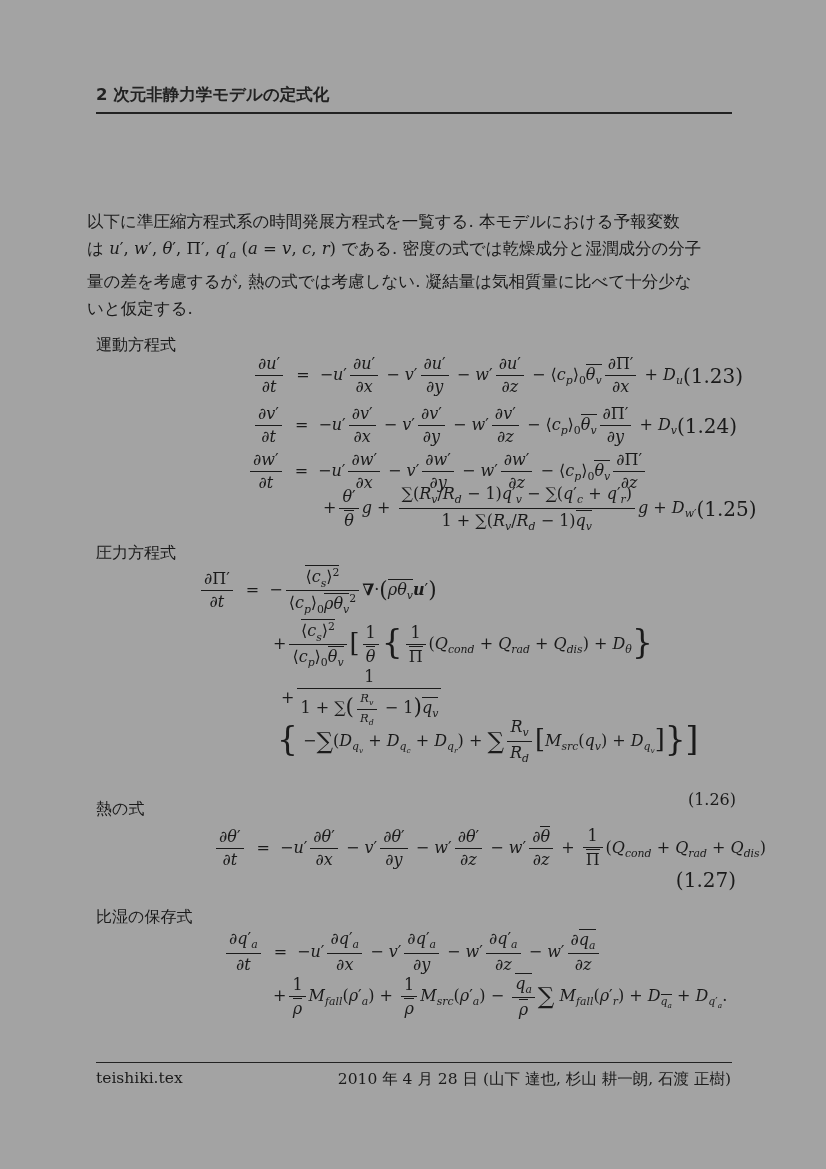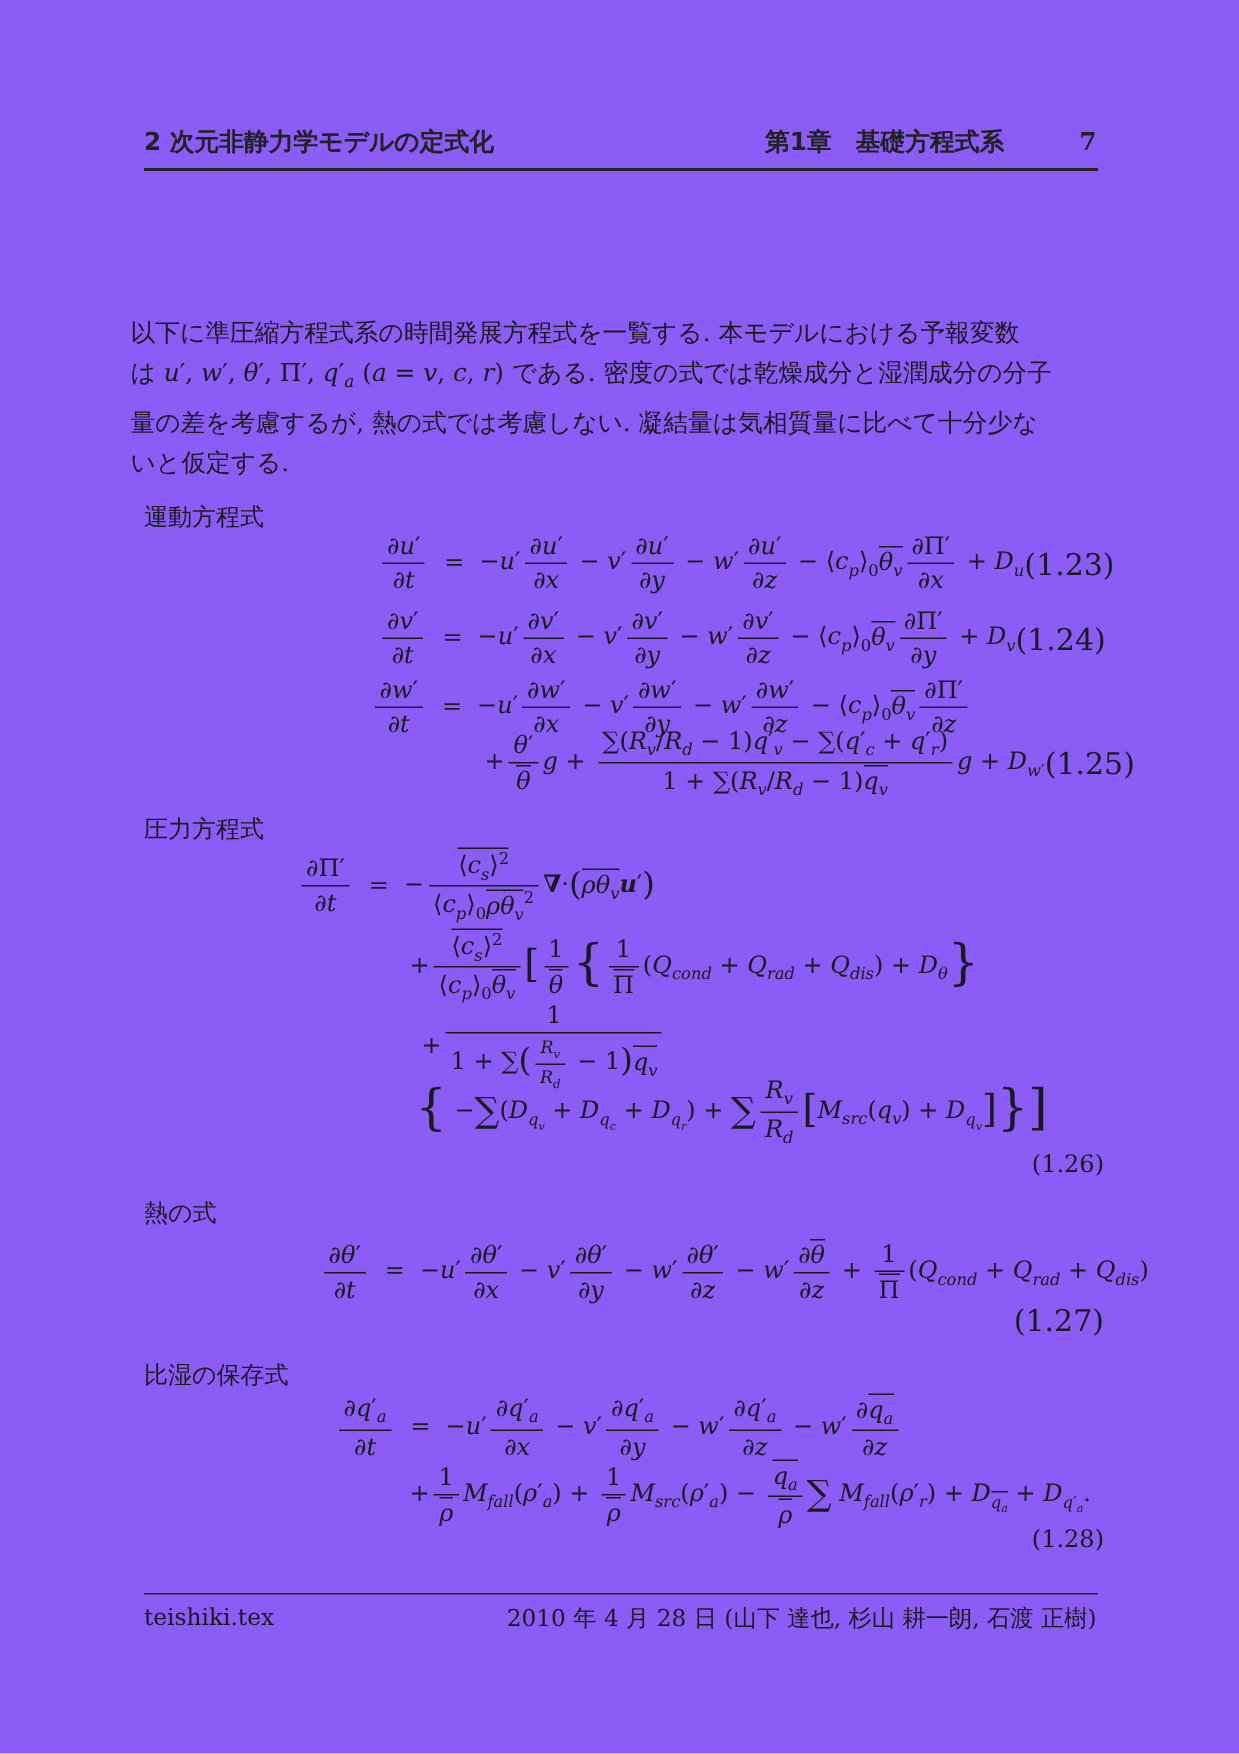--- a/index.html
+++ b/index.html
@@ -1,34 +1,34 @@
 <!DOCTYPE html>
 <html><head>
 <meta charset="utf-8">
 <style>
   html,body{margin:0;padding:0;background:#ffffff;}
-  .page{position:relative;width:826px;height:1169px;background:#8b5cf6;color:#111;
+  .page{position:relative;width:826px;height:1169px;background:#a3a3a3;color:#111;
         font-family:"DejaVu Serif","Liberation Serif",serif;overflow:hidden;}
   .abs{position:absolute;}
   
   .hdr{font-family:"DejaVu Sans","Liberation Sans",sans-serif;font-weight:bold;
        font-size:16.5px;color:#222;white-space:nowrap;}
   .hdr .num{font-family:"DejaVu Serif",serif;}
   .rule{height:2px;background:#222;}
   .rule.thin{height:1px;}
   
   .para{font-size:16.5px;line-height:27px;color:#1a1a1a;text-align:justify;width:640px;}
   .sechead{font-family:"DejaVu Sans","Liberation Sans",sans-serif;font-weight:normal;
            font-size:16px;color:#1a1a1a;}
   
   .eqline{left:96px;width:640px;display:flex;align-items:center;font-size:16px;
           white-space:nowrap;color:#1a1a1a;}
   .ebody{display:inline-block;}
   .enum{margin-left:auto;font-size:20px;}
-  .numline{left:96px;width:640px;text-align:right;font-size:16px;color:#1a1a1a;}
+  .numline{left:96px;width:640px;text-align:right;font-size:16px;color:#1a1a1a;margin-top:24px;}
   
   .fr{display:inline-block;vertical-align:middle;text-align:center;margin:0 3px;}
   .fr .fn,.fr .fd{display:block;padding:1px 3px;line-height:1.25;}
   .fr .fd{border-top:1px solid #1a1a1a;}
   .ov{display:inline-block;border-top:1px solid #1a1a1a;padding-top:1px;line-height:1.1;}
   sub{font-size:68%;} sup{font-size:68%;}
   .rel{margin:0 10px;}
   .lg{font-size:1.35em;line-height:0;vertical-align:-0.08em;}
   .md{font-size:1.6em;line-height:0;vertical-align:-0.1em;}
   .LG{font-size:2.05em;line-height:0;vertical-align:-0.12em;font-weight:300;}
@@ -38,23 +38,20 @@
   b i,i b{font-weight:bold;}
   
   .foot{font-size:15.5px;color:#1a1a1a;white-space:nowrap;}
 </style>
 </head>
 <body>
 
 <div class="page">
 
   <div class="abs hdr" style="top:84px;left:96px;">2 次元非静力学モデルの定式化</div>
-  <div class="abs hdr" style="top:84px;right:95px;">
-    <span>第1章</span><span style="display:inline-block;width:16px;"></span><span>基礎方程式系</span><span style="display:inline-block;width:50px;"></span><span class="num">7</span>
-  </div>
   <div class="abs rule" style="top:112px;left:96px;width:636px;"></div>
 
   <div class="abs para" style="top:208px;left:87px;">以下に準圧縮方程式系の時間発展方程式を一覧する. 本モデルにおける予報変数<br>は <i>u</i>′, <i>w</i>′, <i>θ</i>′, Π′, <i>q</i>′<sub><i>a</i></sub> (<i>a</i> = <i>v</i>, <i>c</i>, <i>r</i>) である. 密度の式では乾燥成分と湿潤成分の分子<br>量の差を考慮するが, 熱の式では考慮しない. 凝結量は気相質量に比べて十分少な<br>いと仮定する.</div>
 
   <div class="abs sechead" style="top:335px;left:96px;">運動方程式</div>
   <div class="abs eqline" style="top:353px;">
     <span class="ebody" style="padding-left:156px;"><span class="fr"><span class="fn">∂<i>u</i>′</span><span class="fd">∂<i>t</i></span></span><span class="rel">=</span>−<i>u</i>′<span class="fr"><span class="fn">∂<i>u</i>′</span><span class="fd">∂<i>x</i></span></span> − <i>v</i>′<span class="fr"><span class="fn">∂<i>u</i>′</span><span class="fd">∂<i>y</i></span></span> − <i>w</i>′<span class="fr"><span class="fn">∂<i>u</i>′</span><span class="fd">∂<i>z</i></span></span> − ⟨<i>c</i><sub><i>p</i></sub>⟩<sub>0</sub><span class="ov"><i>θ</i><sub><i>v</i></sub></span><span class="fr"><span class="fn">∂Π′</span><span class="fd">∂<i>x</i></span></span> + <i>D</i><sub><i>u</i></sub></span>
     <span class="enum">(1.23)</span>
   </div>
   <div class="abs eqline" style="top:403px;">
@@ -92,19 +89,18 @@
     <span class="enum">(1.27)</span>
   </div>
 
   <div class="abs sechead" style="top:907px;left:96px;">比湿の保存式</div>
   <div class="abs eqline" style="top:928px;">
     <span class="ebody" style="padding-left:127px;"><span class="fr"><span class="fn">∂<i>q</i>′<sub><i>a</i></sub></span><span class="fd">∂<i>t</i></span></span><span class="rel">=</span>−<i>u</i>′<span class="fr"><span class="fn">∂<i>q</i>′<sub><i>a</i></sub></span><span class="fd">∂<i>x</i></span></span> − <i>v</i>′<span class="fr"><span class="fn">∂<i>q</i>′<sub><i>a</i></sub></span><span class="fd">∂<i>y</i></span></span> − <i>w</i>′<span class="fr"><span class="fn">∂<i>q</i>′<sub><i>a</i></sub></span><span class="fd">∂<i>z</i></span></span> − <i>w</i>′<span class="fr"><span class="fn">∂<span class="ov"><i>q</i><sub><i>a</i></sub></span></span><span class="fd">∂<i>z</i></span></span></span>
   </div>
   <div class="abs eqline" style="top:972px;">
     <span class="ebody" style="padding-left:177px;">+<span class="fr"><span class="fn">1</span><span class="fd"><span class="ov"><i>ρ</i></span></span></span><i>M</i><sub><i>fall</i></sub>(<i>ρ</i>′<sub><i>a</i></sub>) + <span class="fr"><span class="fn">1</span><span class="fd"><span class="ov"><i>ρ</i></span></span></span><i>M</i><sub><i>src</i></sub>(<i>ρ</i>′<sub><i>a</i></sub>) − <span class="fr"><span class="fn"><span class="ov"><i>q</i><sub><i>a</i></sub></span></span><span class="fd"><span class="ov"><i>ρ</i></span></span></span><span class="sum">∑</span> <i>M</i><sub><i>fall</i></sub>(<i>ρ</i>′<sub><i>r</i></sub>) + <i>D</i><sub><span class="ov"><i>q</i><sub><i>a</i></sub></span></sub> + <i>D</i><sub><i>q</i>′<sub><i>a</i></sub></sub>.</span>
   </div>
-  <div class="abs numline" style="top:1016px;">(1.28)</div>
 
   <div class="abs rule thin" style="top:1062px;left:96px;width:636px;"></div>
   <div class="abs foot" style="top:1069px;left:96px;">teishiki.tex</div>
   <div class="abs foot" style="top:1069px;right:95px;">2010 年 4 月 28 日 (山下 達也, 杉山 耕一朗, 石渡 正樹)</div>
 
 </div>
 
 </body></html>

